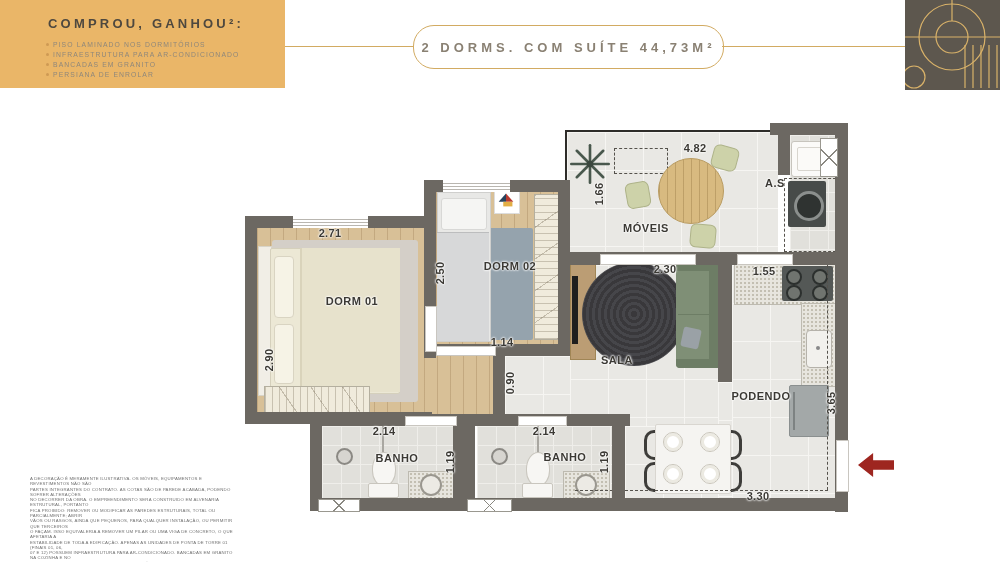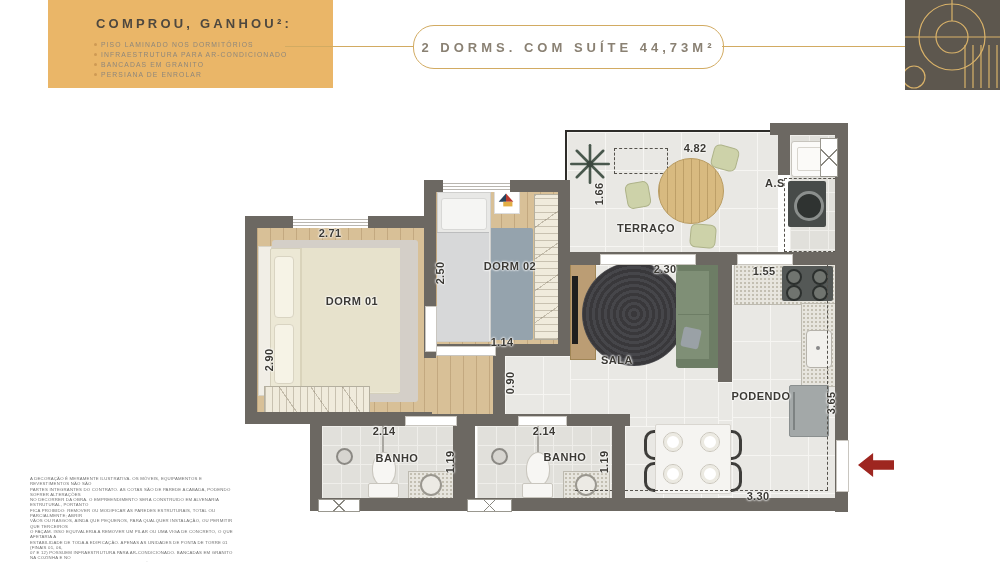--- a/index.html
+++ b/index.html
@@ -1,20 +1,20 @@
 <!DOCTYPE html>
 <html><head>
 <meta charset="utf-8">
 <style>
   html,body{margin:0;padding:0;background:#fff;}
   .stage{position:relative;width:1000px;height:562px;background:#fff;overflow:hidden;
          font-family:"Liberation Sans","DejaVu Sans",sans-serif;}
   .abs{position:absolute;}
   
-  .promo{background:#eab668;margin-left:48px;}
+  .promo{background:#eab668;}
   .promo-title{font-size:13px;font-weight:bold;letter-spacing:3.2px;color:#4e483f;}
   .promo-item{display:flex;align-items:center;gap:4px;margin-top:3px;}
   .promo-dot{width:3px;height:3px;border-radius:50%;background:#cf9a54;flex:0 0 auto;}
   .promo-item span.t{font-size:6.8px;letter-spacing:1.1px;color:#8e877b;}
   .gold-rule{height:1px;background:#d2ab62;}
   .pill{border:1px solid #d2ab62;border-radius:21px;background:#fff;
         display:flex;align-items:center;justify-content:center;}
   .pill span{font-size:13px;font-weight:bold;letter-spacing:4px;color:#8a8173;}
   .logo{background:#5d574e;}
   
@@ -287,21 +287,21 @@
 
   <div class="dim" style="left:330px;top:233px;">2.71</div>
   <div class="rlabel" style="left:352px;top:301px;">DORM 01</div>
   <div class="dim vert" style="left:269px;top:360px;">2.90</div>
   <div class="dim vert" style="left:440px;top:273px;">2.50</div>
   <div class="rlabel" style="left:510px;top:266px;">DORM 02</div>
   <div class="dim" style="left:502px;top:342px;">1.14</div>
   <div class="dim vert" style="left:510px;top:383px;">0.90</div>
   <div class="dim" style="left:695px;top:148px;">4.82</div>
   <div class="dim vert" style="left:599px;top:194px;">1.66</div>
-  <div class="rlabel" style="left:646px;top:228px;">TERRAÇO</div>
+  <div class="rlabel" style="left:646px;top:228px;">MÓVEIS</div>
   <div class="rlabel" style="left:775px;top:183px;">A.S</div>
   <div class="dim" style="left:665px;top:269px;">2.30</div>
   <div class="rlabel" style="left:617px;top:360px;">SALA</div>
   <div class="dim" style="left:764px;top:271px;">1.55</div>
   <div class="rlabel" style="left:761px;top:396px;">PODENDO</div>
   <div class="dim vert" style="left:831px;top:403px;">3.65</div>
   <div class="dim" style="left:384px;top:431px;">2.14</div>
   <div class="rlabel" style="left:397px;top:458px;">BANHO</div>
   <div class="dim vert" style="left:450px;top:462px;">1.19</div>
   <div class="dim" style="left:544px;top:431px;">2.14</div>

